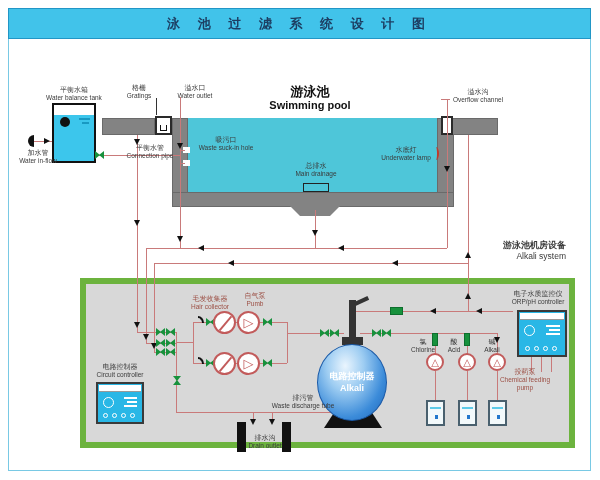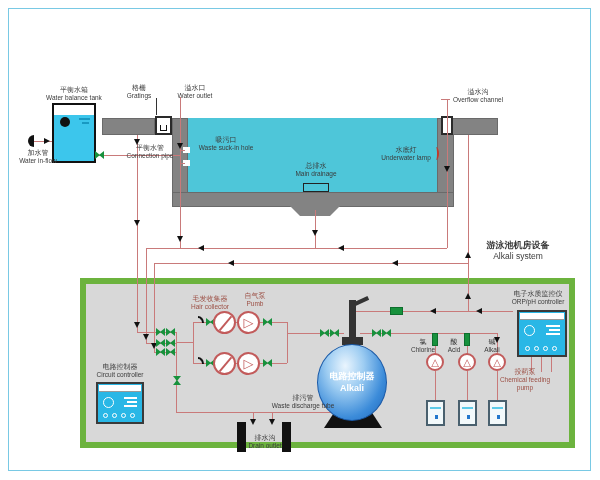--- a/index.html
+++ b/index.html
@@ -53,20 +53,21 @@
           background:radial-gradient(ellipse at 40% 28%, #eaf5fe 0%, #9ecdf2 32%, #3b8bd9 68%, #1d63b5 100%);}
   .flt-lbl{position:absolute;left:317px;top:370px;width:70px;text-align:center;z-index:6;color:#fff;font-weight:bold;}
   .flt-lbl .zh{display:block;font-size:9px;}
   .flt-lbl .en{display:block;font-size:9px;}
 </style>
 </head>
 <body>
 
 <div id="stage">
   <div class="frame"></div>
+  <div class="hdr">泳 池 过 滤 系 统 设 计 图</div>
 
   <div class="lbl" style="left:28px;top:86px;width:92px;">
     <span class="zh">平衡水箱</span>
     <span class="en">Water balance tank</span>
   </div>
   <div class="abs" style="left:52px;top:103px;width:44px;height:60px;border:2px solid #111;background:#fff;z-index:3;">
     <div class="abs" style="left:0;right:0;top:10px;bottom:0;background:#3cc6ec;"></div>
     <div class="abs" style="left:6px;top:12px;width:10px;height:10px;background:#111;border-radius:50%;"></div>
     <div class="abs" style="left:25px;top:13px;width:11px;height:2px;background:#1899c2;"></div>
     <div class="abs" style="left:28px;top:17px;width:7px;height:2px;background:#1899c2;"></div>
@@ -97,20 +98,22 @@
   <div class="conc" style="left:172px;top:192px;width:282px;height:15px;"></div>
   <div class="abs" style="left:290px;top:206px;width:50px;height:10px;background:#838383;clip-path:polygon(0 0,100% 0,80% 100%,20% 100%);z-index:2;"></div>
   <div class="conc" style="left:452px;top:118px;width:46px;height:17px;"></div>
   <div class="wbox" style="left:441px;top:116px;width:12px;height:19px;"></div>
   <div class="abs" style="left:303px;top:183px;width:26px;height:9px;background:#4ec6d9;border:1.5px solid #222;z-index:3;"></div>
   <div class="abs" style="left:183px;top:147px;width:7px;height:6px;background:#fff;z-index:3;"></div>
   <div class="abs" style="left:183px;top:160px;width:7px;height:6px;background:#fff;z-index:3;"></div>
   <div class="abs" style="left:433px;top:147px;width:6px;height:13px;border-right:2px solid #c0392b;border-radius:0 60% 60% 0;z-index:5;"></div>
 
   <div class="lbl big" style="left:235px;top:84px;width:150px;">
+    <span class="zh">游泳池</span>
+    <span class="en">Swimming pool</span>
   </div>
   <div class="lbl" style="left:116px;top:84px;width:46px;">
     <span class="zh">格栅</span>
     <span class="en">Gratings</span>
   </div>
   <div class="blk" style="left:156px;top:98px;width:1px;height:17px;"></div>
   <div class="lbl" style="left:168px;top:84px;width:54px;">
     <span class="zh">溢水口</span>
     <span class="en">Water outlet</span>
   </div>
@@ -153,21 +156,21 @@
   <div class="arr d" style="left:444px;top:166px;"></div>
   <div class="arr u" style="left:465px;top:252px;"></div>
   <div class="arr u" style="left:465px;top:293px;"></div>
   <div class="arr l" style="left:198px;top:245px;"></div>
   <div class="arr l" style="left:338px;top:245px;"></div>
   <div class="arr l" style="left:228px;top:260px;"></div>
   <div class="arr l" style="left:392px;top:260px;"></div>
   <div class="arr d" style="left:143px;top:334px;"></div>
   <div class="arr d" style="left:151px;top:343px;"></div>
 
-  <div class="lbl mid" style="left:470px;top:240px;width:96px;">
+  <div class="lbl mid" style="left:470px;top:240px;width:96px;text-align:right;">
     <span class="zh">游泳池机房设备</span>
     <span class="en">Alkali system</span>
   </div>
   <div class="room"></div>
 
   <div class="pipe" style="left:137px;top:332px;width:39px;height:1px;"></div>
   <div class="pipe" style="left:146px;top:343px;width:30px;height:1px;"></div>
   <div class="pipe" style="left:154px;top:352px;width:22px;height:1px;"></div>
   <div class="valve" style="left:156px;top:328px;"></div>
   <div class="valve" style="left:166px;top:328px;"></div>

